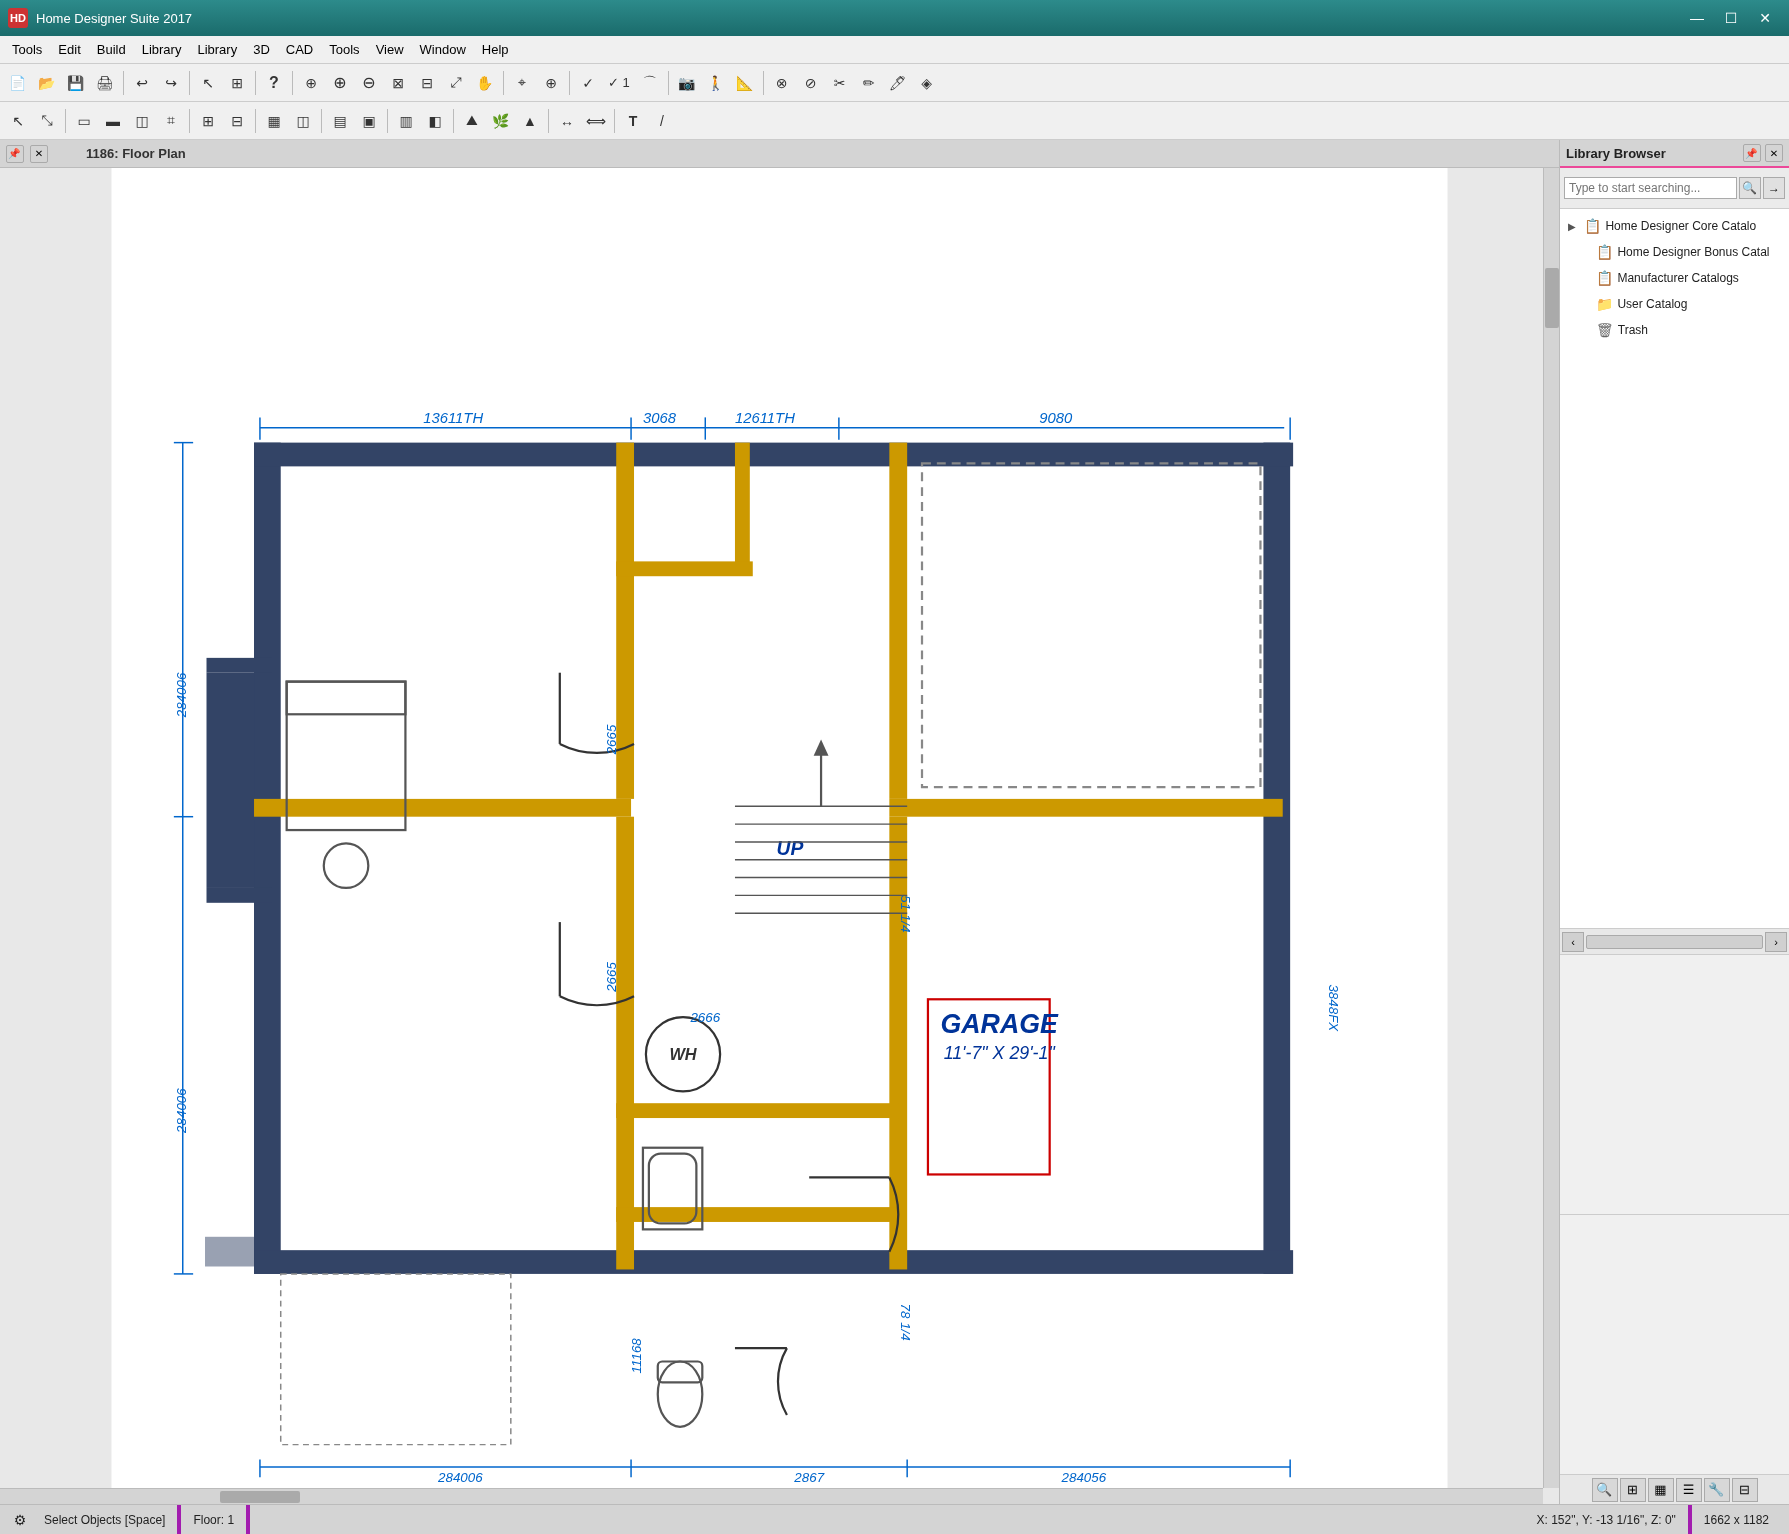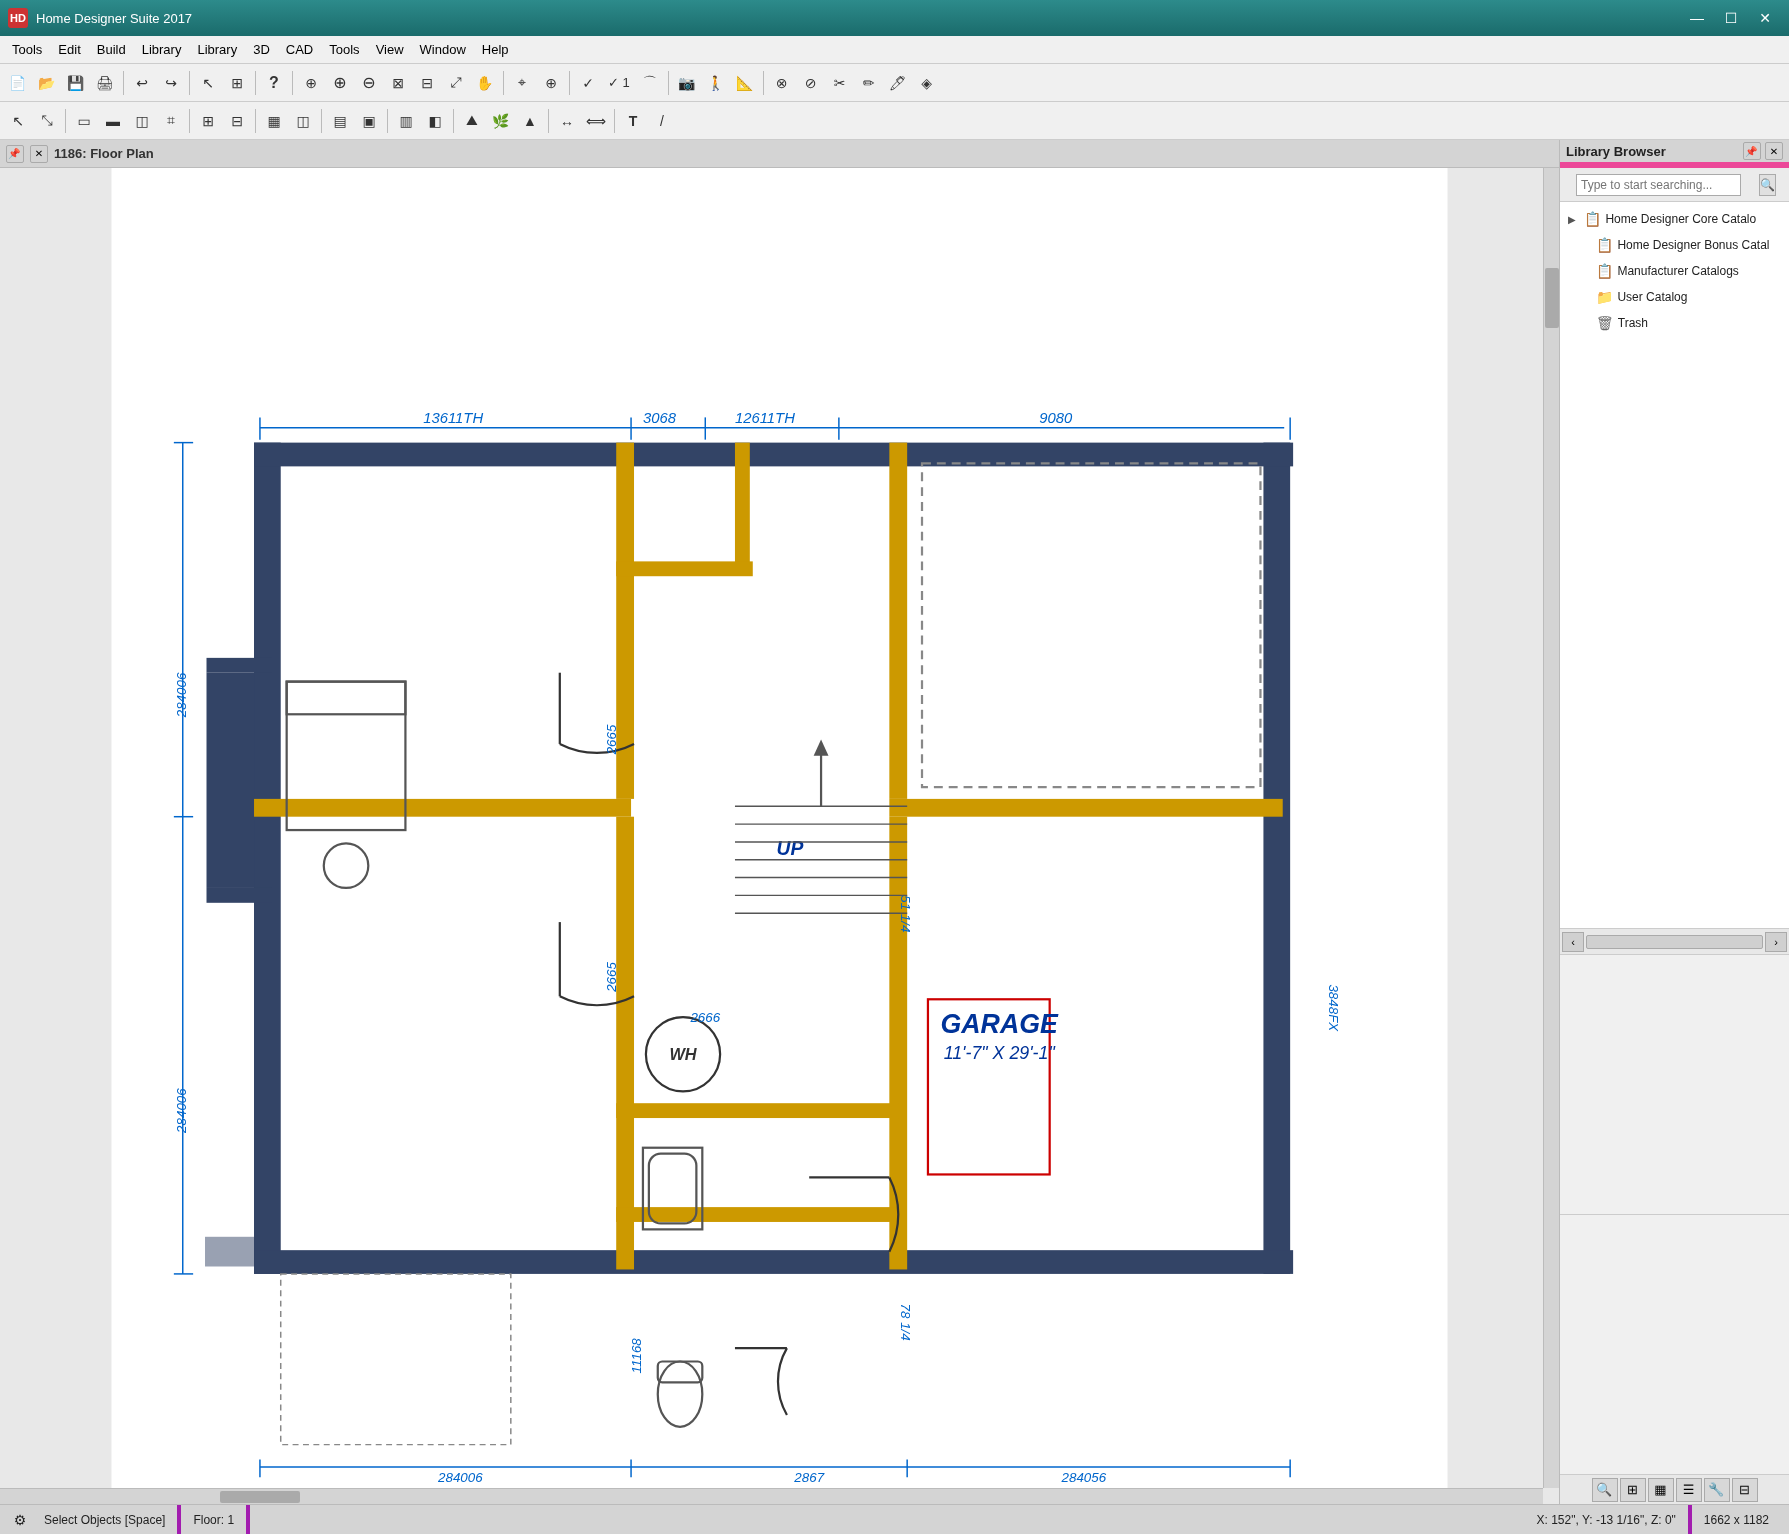--- a/index.html
+++ b/index.html
@@ -126,53 +126,54 @@
       border: 1px solid #aaa;
       cursor: pointer;
       display: flex; align-items: center; justify-content: center;
       font-size: 10px;
       border-radius: 2px;
     }
     .panel-title {
       font-size: 13px;
       font-weight: bold;
       color: #333;
+      margin-left: 32px;
     }
 
     
     #library-panel {
       width: 230px;
       background: #f5f5f5;
       border-left: 1px solid #bbb;
       display: flex;
       flex-direction: column;
     }
     #library-header {
       height: 28px;
       background: #d4d4d4;
-      border-bottom: 6px solid #ec4899;
+      border-bottom: 2px solid #ec4899;
       display: flex;
       align-items: center;
       padding: 0 6px;
       gap: 4px;
     }
     #library-title {
       flex: 1;
       font-size: 13px;
       font-weight: bold;
       color: #222;
     }
     #library-search-row {
-      height: 34px;
+      height: 41px;
       background: #ebebeb;
       border-bottom: 1px solid #ccc;
       display: flex;
       align-items: center;
-      padding: 0 16px;
-      gap: 18px;
+      padding: 0 4px;
+      gap: 2px;
     }
     #library-search {
       flex: 1;
       height: 22px;
       border: 1px solid #aaa;
       padding: 0 4px;
       font-size: 12px;
       background: white;
     }
     .lib-search-btn {

